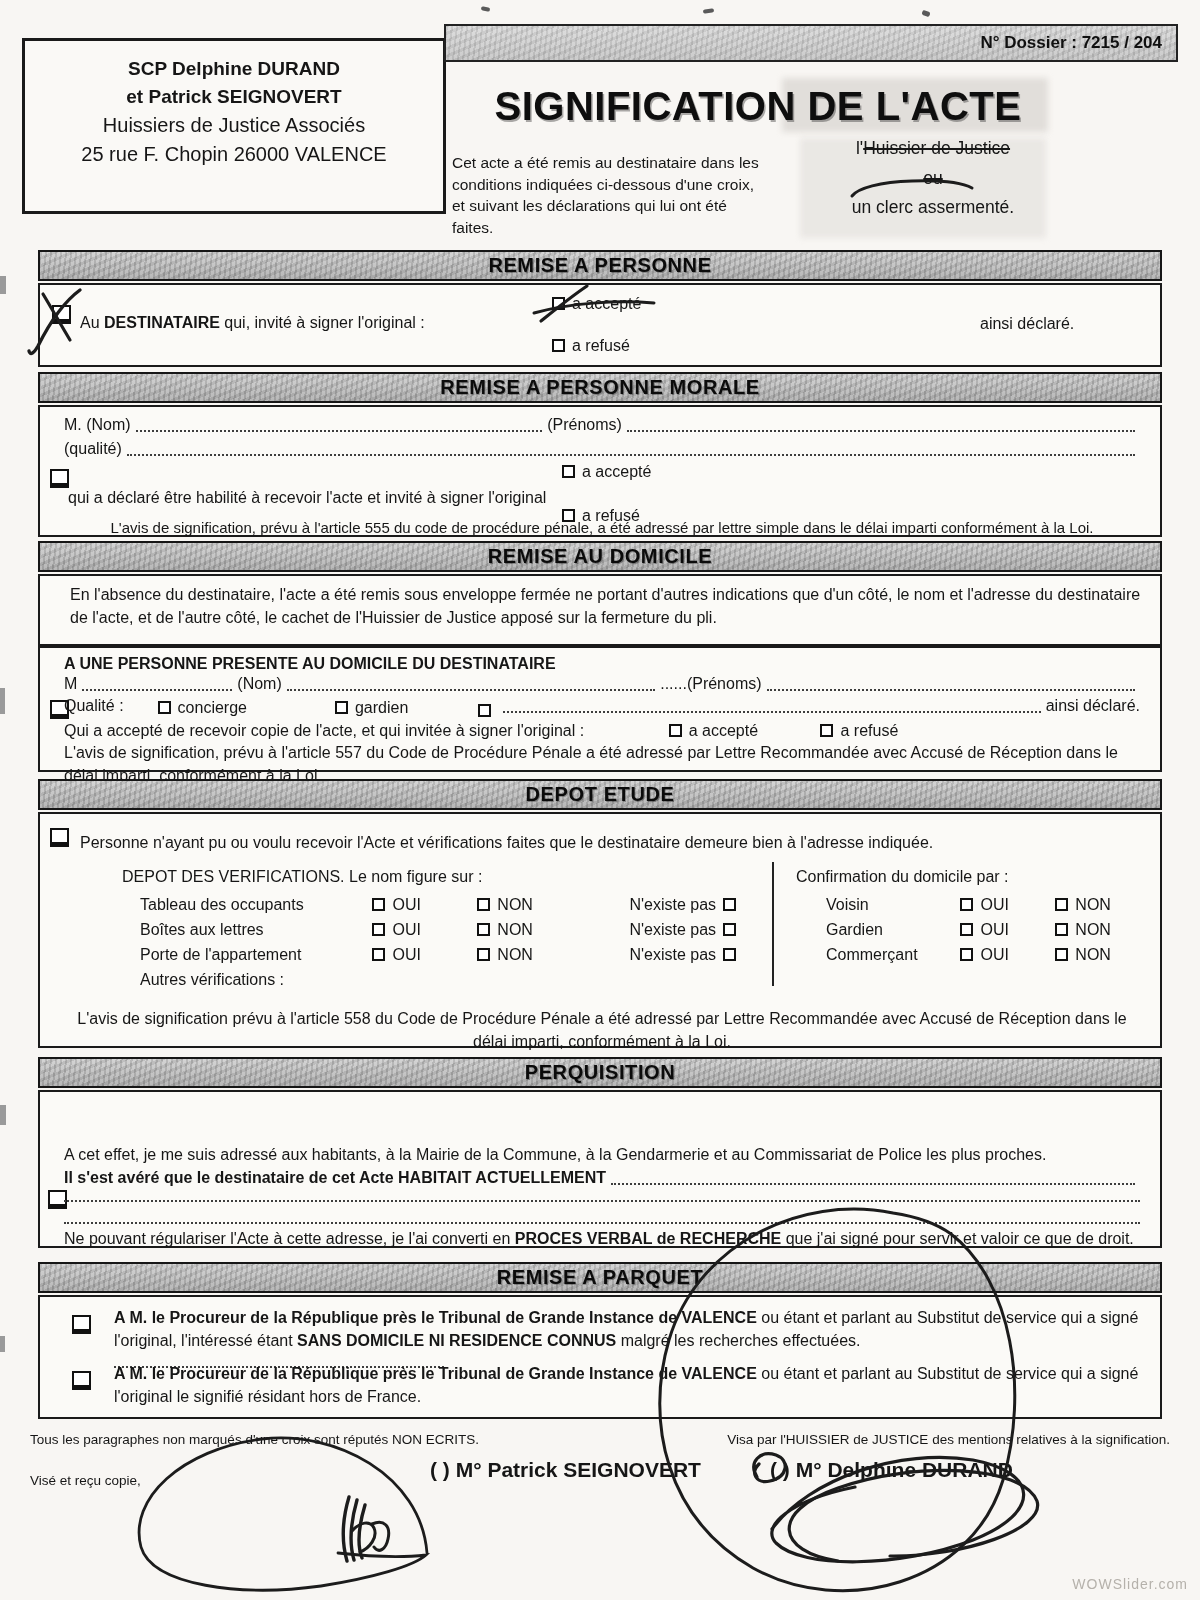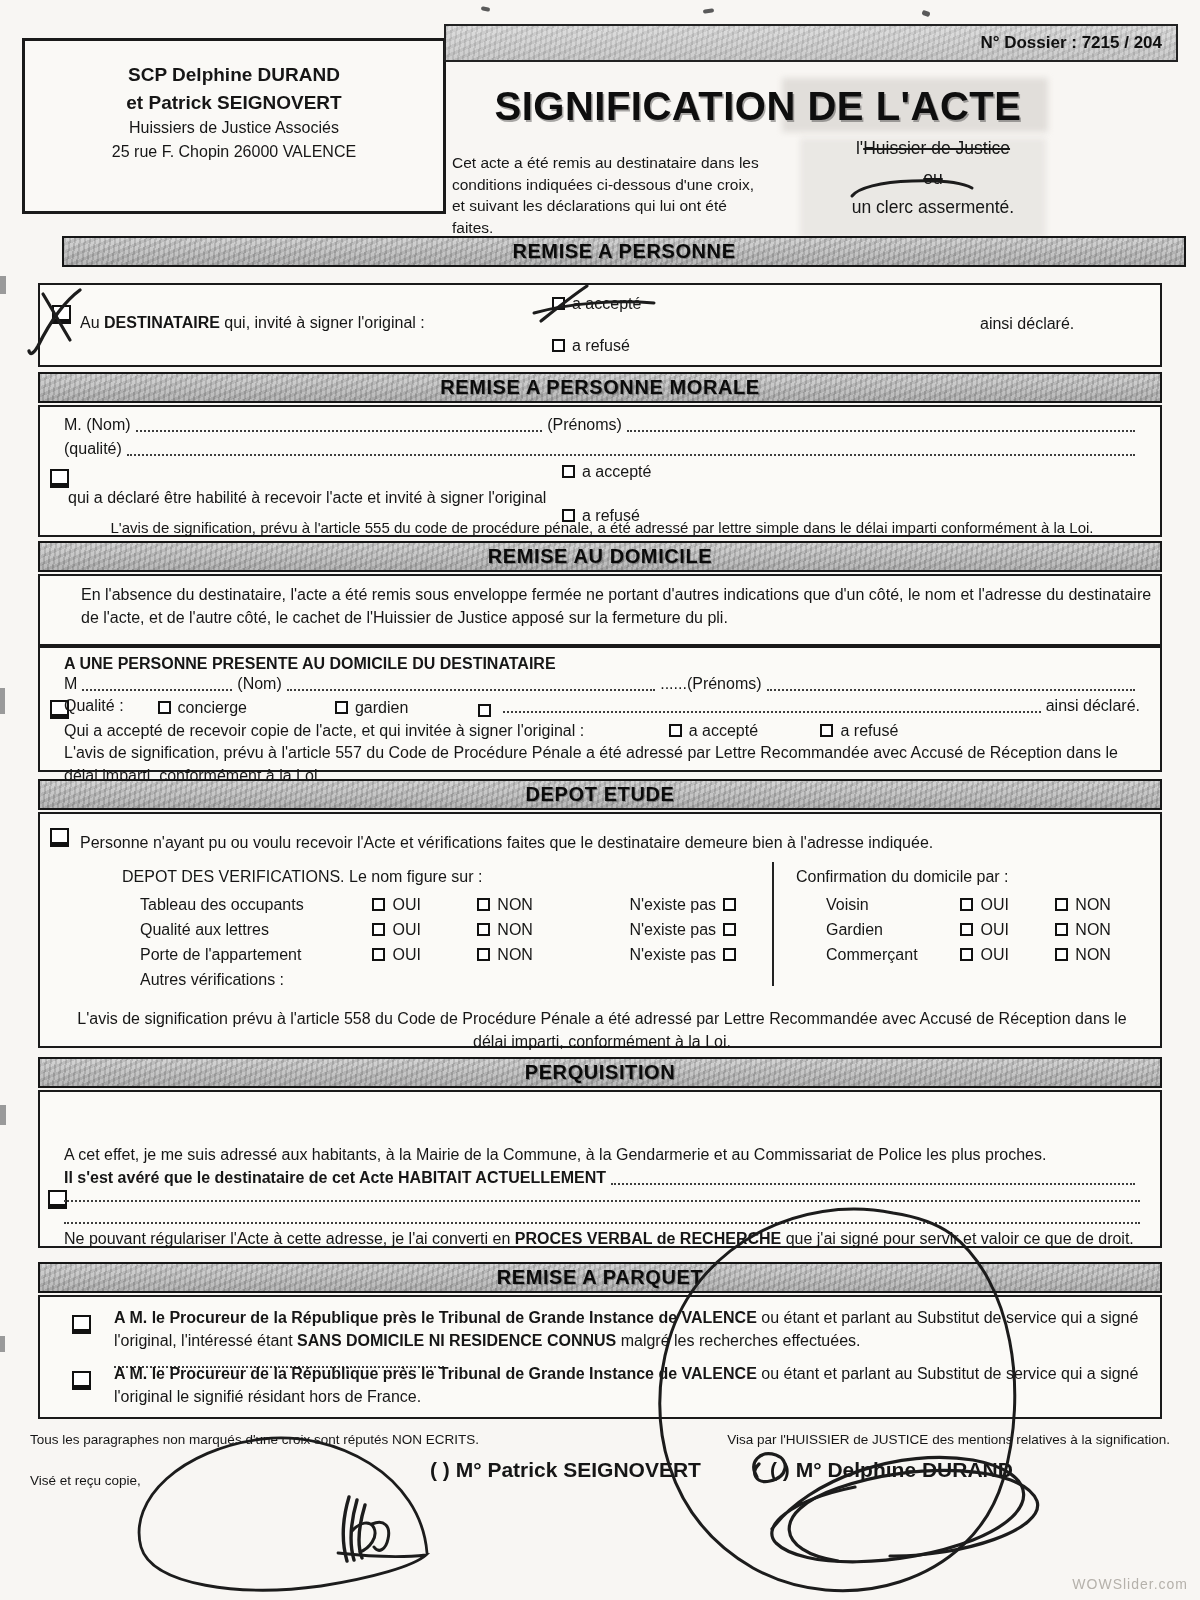--- a/index.html
+++ b/index.html
@@ -10,21 +10,21 @@
     font-family:"Liberation Sans", sans-serif; color:#161616;
   }
   
   .letterhead {
     position:absolute; left:22px; top:38px; width:424px; height:176px;
     border:3px solid #1a1a1a; background:#faf9f6;
     display:flex; flex-direction:column; justify-content:center; align-items:center;
     padding-bottom:28px;
   }
   .letterhead .lh-bold { font-weight:bold; font-size:19px; line-height:1.45; }
-  .letterhead .lh-reg  { font-size:16px; line-height:1.45; }
+  .letterhead .lh-reg  { font-size:20px; line-height:1.45; }
   .dossier-bar {
     position:absolute; left:444px; top:24px; width:734px; height:38px;
     border:2px solid #222;
     background:
       repeating-linear-gradient(97deg, rgba(70,70,70,.10) 0 2px, rgba(255,255,255,.10) 2px 5px),
       repeating-linear-gradient(-23deg, rgba(90,90,90,.12) 0 3px, rgba(230,230,230,.10) 3px 7px),
       linear-gradient(180deg,#d9d9d9,#c2c2c2);
     display:flex; align-items:center; justify-content:flex-end;
     padding-right:14px; font-weight:bold; font-size:17px; color:#101010;
   }
@@ -124,21 +124,21 @@
 
   <div class="doc-title">SIGNIFICATION DE L'ACTE</div>
   <div class="doc-intro">Cet acte a été remis au destinataire dans les conditions indiquées ci-dessous d'une croix, et suivant les déclarations qui lui ont été faites.</div>
 
   <div class="agent-block">
     <div><span>l'</span><span class="struck">Huissier de Justice</span></div>
     <div><span class="struck">ou</span></div>
     <div>un clerc assermenté.</div>
   </div>
 
-  <div class="sec-header" style="top:236px;margin-left:24px;">
+  <div class="sec-header" style="top:250px;">
     <span>REMISE A PERSONNE</span>
   </div>
   <div class="sec-body" style="top:283px;height:84px;">
     <span class="cbm abs" style="left:12px;top:20px;"></span>
     <div class="abs t16 nw" style="left:40px;top:27px;">
       <span>Au </span><span class="bold">DESTINATAIRE</span><span> qui, invité à signer l'original :</span>
     </div>
     <div class="abs cbgroup" style="left:512px;top:10px;">
       <span class="cbi"></span><span>a accepté</span>
     </div>
@@ -170,21 +170,21 @@
     <div class="abs cbgroup" style="left:522px;top:100px;">
       <span class="cbi"></span><span>a refusé</span>
     </div>
     <div class="abs t15" style="left:24px;top:110px;width:1076px;text-align:center;">L'avis de signification, prévu à l'article 555 du code de procédure pénale, a été adressé par lettre simple dans le délai imparti conformément à la Loi.</div>
   </div>
 
   <div class="sec-header" style="top:541px;">
     <span>REMISE AU DOMICILE</span>
   </div>
   <div class="sec-body" style="top:574px;height:72px;">
-    <div class="abs t16" style="left:41px;top:8px;width:1076px;">En l'absence du destinataire, l'acte a été remis sous enveloppe fermée ne portant d'autres indications que d'un côté, le nom et l'adresse du destinataire de l'acte, et de l'autre côté, le cachet de l'Huissier de Justice apposé sur la fermeture du pli.</div>
+    <div class="abs t16" style="left:30px;top:8px;width:1076px;">En l'absence du destinataire, l'acte a été remis sous enveloppe fermée ne portant d'autres indications que d'un côté, le nom et l'adresse du destinataire de l'acte, et de l'autre côté, le cachet de l'Huissier de Justice apposé sur la fermeture du pli.</div>
   </div>
   <div class="sec-body" style="top:646px;height:126px;">
     <div class="abs t16 bold nw" style="left:24px;top:5px;">A UNE PERSONNE PRESENTE AU DOMICILE DU DESTINATAIRE</div>
     <div class="frow abs" style="left:24px;top:26px;width:1076px;">
       <span class="lbl">M</span>
       <span class="dots" style="flex:0 0 150px;"></span>
       <span class="lbl">(Nom)</span>
       <span class="dots" style="flex:1.4;"></span>
       <span class="lbl">......(Prénoms)</span>
       <span class="dots" style="flex:1.4;"></span>
@@ -215,21 +215,21 @@
 
     <div class="abs" style="left:82px;top:52px;width:620px;">
       <div class="t16 nw">DEPOT DES VERIFICATIONS. Le nom figure sur :</div>
       <div class="abs" style="left:18px;top:28px;">
         <span class="t16" style="display:inline-block;width:228px;">Tableau des occupants</span>
         <span class="cbgroup"><span class="cbi"></span><span>OUI</span></span>
         <span class="cbgroup" style="margin-left:52px;"><span class="cbi"></span><span>NON</span></span>
         <span class="cbgroup" style="margin-left:92px;"><span>N'existe pas</span><span class="cbi after"></span></span>
       </div>
       <div class="abs" style="left:18px;top:53px;">
-        <span class="t16" style="display:inline-block;width:228px;">Qualité aux lettres</span>
+        <span class="t16" style="display:inline-block;width:228px;">Boîtes aux lettres</span>
         <span class="cbgroup"><span class="cbi"></span><span>OUI</span></span>
         <span class="cbgroup" style="margin-left:52px;"><span class="cbi"></span><span>NON</span></span>
         <span class="cbgroup" style="margin-left:92px;"><span>N'existe pas</span><span class="cbi after"></span></span>
       </div>
       <div class="abs" style="left:18px;top:78px;">
         <span class="t16" style="display:inline-block;width:228px;">Porte de l'appartement</span>
         <span class="cbgroup"><span class="cbi"></span><span>OUI</span></span>
         <span class="cbgroup" style="margin-left:52px;"><span class="cbi"></span><span>NON</span></span>
         <span class="cbgroup" style="margin-left:92px;"><span>N'existe pas</span><span class="cbi after"></span></span>
       </div>

